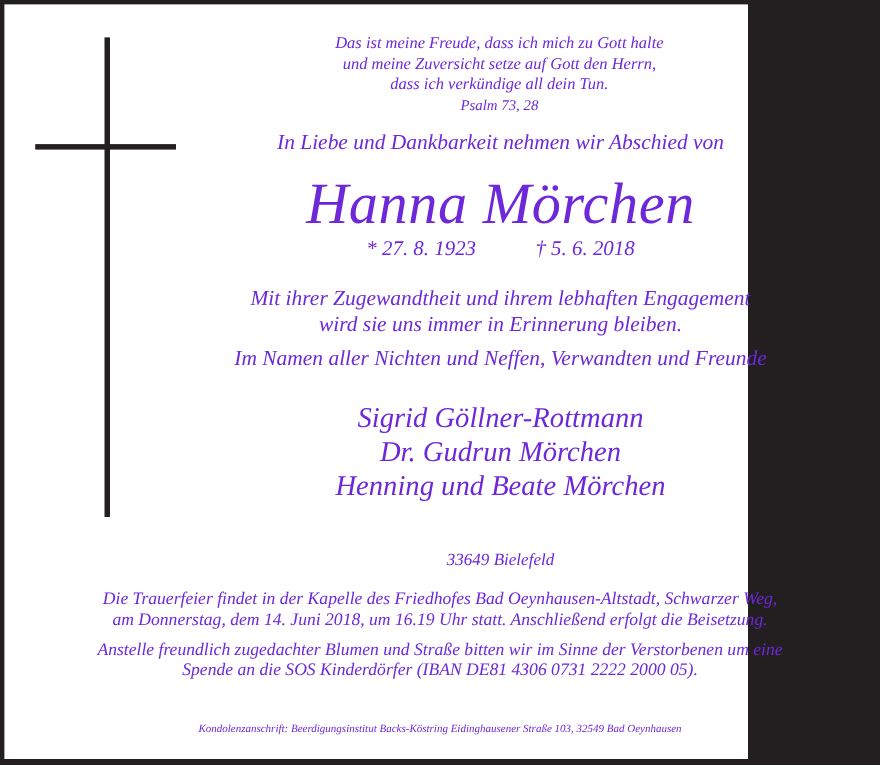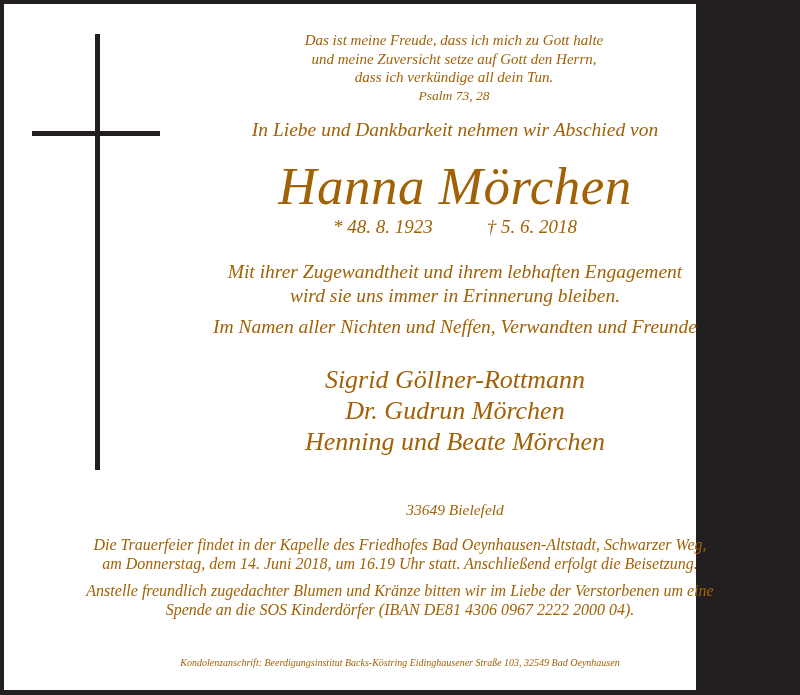--- a/index.html
+++ b/index.html
@@ -10,26 +10,27 @@
     body {
       width: 800px;
       height: 695px;
       position: relative;
       overflow: hidden;
     }
     .ad {
       position: absolute;
       left: 4px;
       top: 4px;
-      width: 692px;
+      width: 636px;
       height: 686px;
       background: #ffffff;
-      color: #a16207;
+      color: #6d28d9;
       font-family: "Liberation Serif", "DejaVu Serif", serif;
       font-style: italic;
+      padding-left: 40px;
     }
     .cross-v {
       position: absolute;
       left: 91px;
       top: 30px;
       width: 5px;
       height: 436px;
       background: #231f20;
     }
     .cross-h {
@@ -146,21 +147,21 @@
     <span class="line">und meine Zuversicht setze auf Gott den Herrn,</span>
     <span class="line">dass ich verkündige all dein Tun.</span>
     <span class="line ref">Psalm 73, 28</span>
   </div>
 
   <div class="center intro">In Liebe und Dankbarkeit nehmen wir Abschied von</div>
 
   <div class="center name">Hanna Mörchen</div>
 
   <div class="center dates">
-    <span>* 48. 8. 1923</span><span class="sep"></span><span>† 5. 6. 2018</span>
+    <span>* 27. 8. 1923</span><span class="sep"></span><span>† 5. 6. 2018</span>
   </div>
 
   <div class="center tribute">
     <span class="line">Mit ihrer Zugewandtheit und ihrem lebhaften Engagement</span>
     <span class="line">wird sie uns immer in Erinnerung bleiben.</span>
   </div>
 
   <div class="center behalf">Im Namen aller Nichten und Neffen, Verwandten und Freunde</div>
 
   <div class="center mourners">
@@ -170,19 +171,19 @@
   </div>
 
   <div class="center city">33649 Bielefeld</div>
 
   <div class="center funeral">
     <span class="line">Die Trauerfeier findet in der Kapelle des Friedhofes Bad Oeynhausen-Altstadt, Schwarzer Weg,</span>
     <span class="line">am Donnerstag, dem 14. Juni 2018, um 16.19 Uhr statt. Anschließend erfolgt die Beisetzung.</span>
   </div>
 
   <div class="center donation">
-    <span class="line">Anstelle freundlich zugedachter Blumen und Kränze bitten wir im Liebe der Verstorbenen um eine</span>
-    <span class="line">Spende an die SOS Kinderdörfer (IBAN DE81 4306 0967 2222 2000 04).</span>
+    <span class="line">Anstelle freundlich zugedachter Blumen und Straße bitten wir im Sinne der Verstorbenen um eine</span>
+    <span class="line">Spende an die SOS Kinderdörfer (IBAN DE81 4306 0731 2222 2000 05).</span>
   </div>
 
   <div class="center condolence">Kondolenzanschrift: Beerdigungsinstitut Backs-Köstring Eidinghausener Straße 103, 32549 Bad Oeynhausen</div>
 
 </div>
 
 </body></html>

